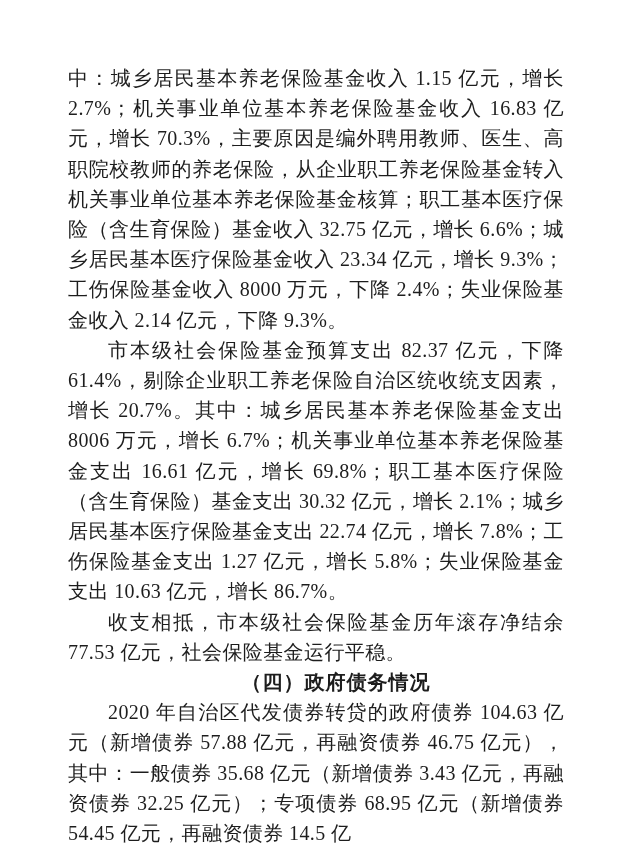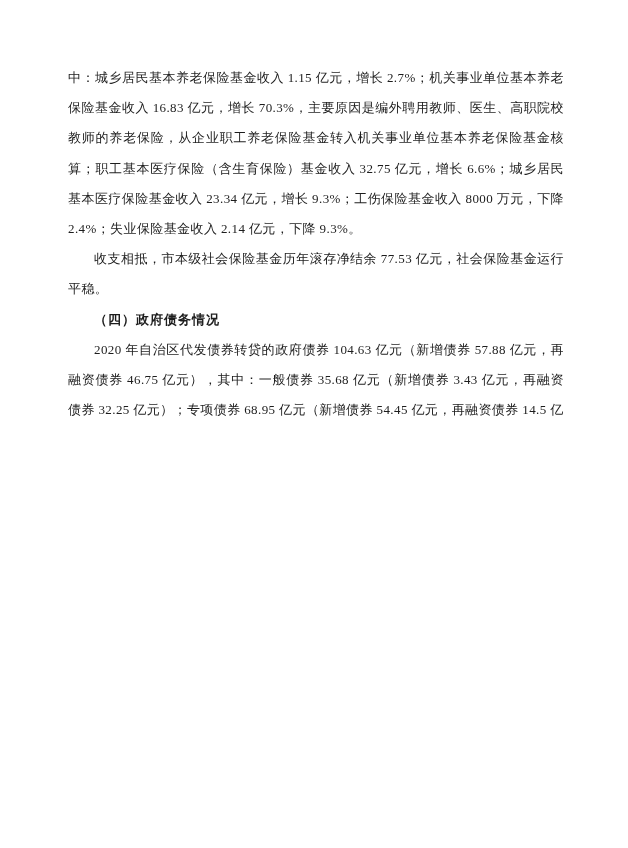--- a/index.html
+++ b/index.html
@@ -14,42 +14,43 @@
     margin: 0 auto;
     background: #ffffff;
     overflow: hidden;
   }
   .text-block {
     position: absolute;
     left: 68px;
     top: 63px;
     width: 496px;
     color: #1d1d1d;
-    font-size: 13px;
+    font-size: 20px;
     line-height: 30.2px;
     text-align: justify;
     text-justify: inter-character;
     letter-spacing: 0.4px;
   }
   .para {
     text-align: justify;
     text-justify: inter-character;
   }
   .para.indent {
     text-indent: 2em;
   }
   .para.heading {
     font-weight: 700;
-    text-align: left;
+    text-align: center;
     letter-spacing: 1px;
   }
 </style>
 </head>
 <body>
 
 <div class="page">
   <div class="text-block">
     <p class="para">中：城乡居民基本养老保险基金收入 1.15 亿元，增长 2.7%；机关事业单位基本养老保险基金收入 16.83 亿元，增长 70.3%，主要原因是编外聘用教师、医生、高职院校教师的养老保险，从企业职工养老保险基金转入机关事业单位基本养老保险基金核算；职工基本医疗保险（含生育保险）基金收入 32.75 亿元，增长 6.6%；城乡居民基本医疗保险基金收入 23.34 亿元，增长 9.3%；工伤保险基金收入 8000 万元，下降 2.4%；失业保险基金收入 2.14 亿元，下降 9.3%。</p>
+    <p class="para indent">市本级社会保险基金预算支出 82.37 亿元，下降 61.4%，剔除企业职工养老保险自治区统收统支因素，增长 20.7%。其中：城乡居民基本养老保险基金支出 8006 万元，增长 6.7%；机关事业单位基本养老保险基金支出 16.61 亿元，增长 69.8%；职工基本医疗保险（含生育保险）基金支出 30.32 亿元，增长 2.1%；城乡居民基本医疗保险基金支出 22.74 亿元，增长 7.8%；工伤保险基金支出 1.27 亿元，增长 5.8%；失业保险基金支出 10.63 亿元，增长 86.7%。</p>
     <p class="para indent">收支相抵，市本级社会保险基金历年滚存净结余 77.53 亿元，社会保险基金运行平稳。</p>
     <p class="para indent heading">（四）政府债务情况</p>
     <p class="para indent">2020 年自治区代发债券转贷的政府债券 104.63 亿元（新增债券 57.88 亿元，再融资债券 46.75 亿元），其中：一般债券 35.68 亿元（新增债券 3.43 亿元，再融资债券 32.25 亿元）；专项债券 68.95 亿元（新增债券 54.45 亿元，再融资债券 14.5 亿</p>
   </div>
 </div>
 
 </body></html>

